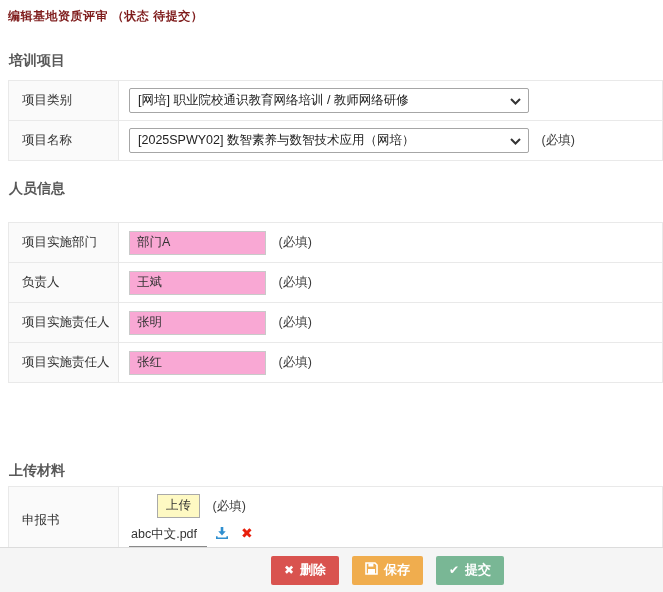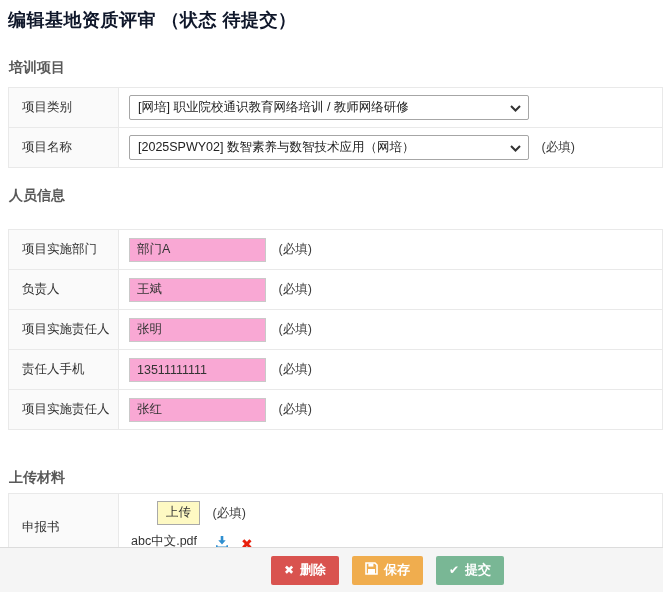--- a/index.html
+++ b/index.html
@@ -6,23 +6,23 @@
   html, body { width: 663px; height: 592px; overflow: hidden; }
   body {
     font-family: "Liberation Sans", "DejaVu Sans", sans-serif;
     background: #ffffff;
     color: #333;
     font-size: 12.5px;
     position: relative;
   }
   .page-title {
     padding: 8px 0 0 8px;
-    font-size: 18px;
-    font-weight: bold;
-    color: #0f172a;
+    font-size: 12px;
+    font-weight: bold;
+    color: #7f1d1d;
     letter-spacing: 0.5px;
   }
   .section-heading {
     font-size: 14px;
     font-weight: bold;
     color: #595959;
     margin-left: 9px;
   }
   .h-training { margin-top: 27px; }
   .h-personnel { margin-top: 19px; }
@@ -101,21 +101,20 @@
     font-size: 12.5px;
     font-family: inherit;
     padding: 2px 8px 3px 8px;
     cursor: pointer;
     vertical-align: middle;
     margin-left: 28px;
   }
   .file-line {
     margin-top: 8px;
     display: flex;
-    align-items: center;
   }
   .file-name {
     border-bottom: 1px solid #8a8a8a;
     padding: 0 10px 3px 2px;
     color: #333;
     cursor: pointer;
   }
   .icon-download { margin-left: 8px; cursor: pointer; display: inline-block; }
   .icon-remove {
     margin-left: 12px;
@@ -212,27 +211,20 @@
       <td class="label-cell">负责人</td>
       <td class="value-cell">
         <input class="text-input" type="text" value="王斌" style="">
         <span class="required">(必填)</span>
       </td>
     </tr>
     <tr>
       <td class="label-cell">项目实施责任人</td>
       <td class="value-cell">
         <input class="text-input" type="text" value="张明" style="">
-        <span class="required">(必填)</span>
-      </td>
-    </tr>
-    <tr>
-      <td class="label-cell">责任人手机</td>
-      <td class="value-cell">
-        <input class="text-input" type="text" value="13511111111" style="">
         <span class="required">(必填)</span>
       </td>
     </tr>
     <tr class="clipped-row">
       <td class="label-cell">项目实施责任人</td>
       <td class="value-cell">
         <input class="text-input" type="text" value="张红" style="">
         <span class="required">(必填)</span>
       </td>
     </tr>

